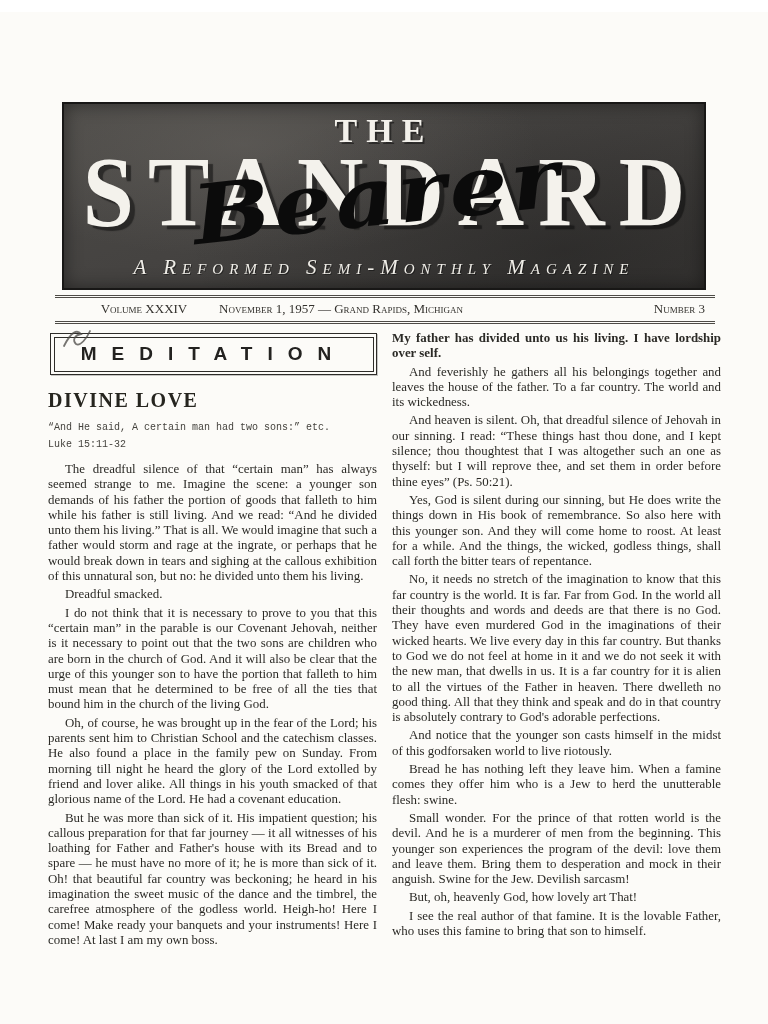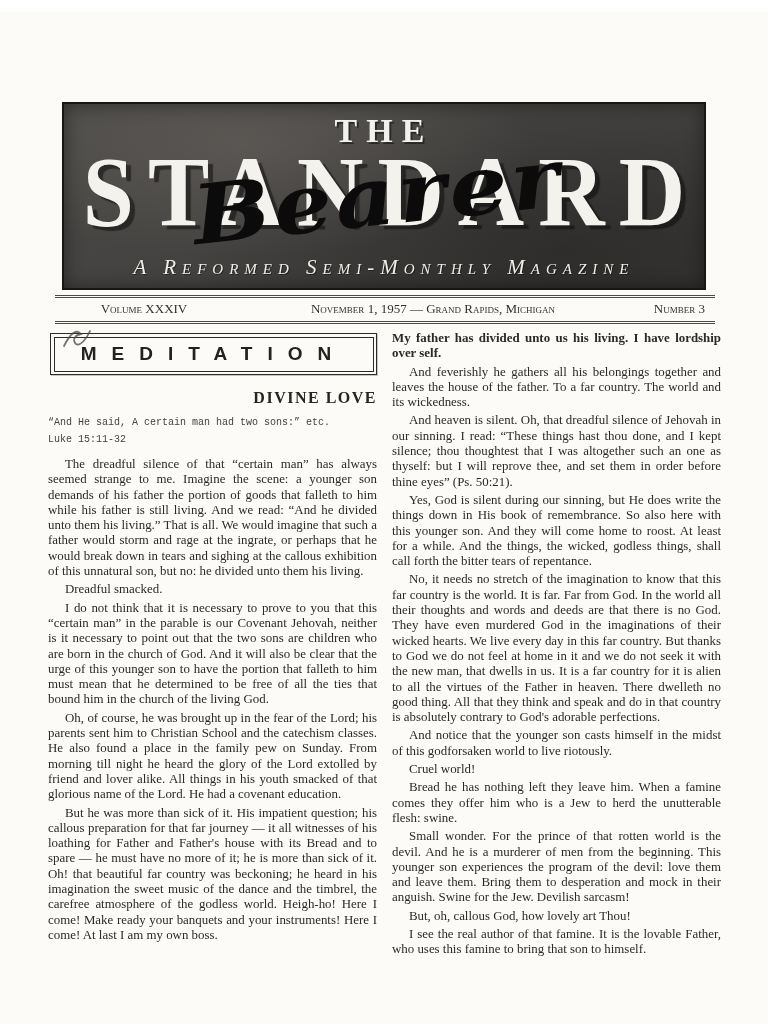--- a/index.html
+++ b/index.html
@@ -84,21 +84,21 @@
     border-top: 3px double #4e4b47;
     border-bottom: 3px double #4e4b47;
     padding: 3px 10px 4px 14px;
     display: flex;
     justify-content: space-between;
     align-items: baseline;
     font-variant: small-caps;
     font-size: 13px;
     color: #33312d;
   }
-  .issue-line .mid { flex: 1; text-align: right; }
+  .issue-line .mid { flex: 1; text-align: left; }
   .issue-line .left-cell  { width: 150px; text-align: center; }
   .issue-line .right-cell { width: 150px; text-align: right; }
 
   
   .columns {
     display: flex;
     gap: 15px;
     padding: 7px 47px 0 48px;
   }
   .col { flex: 1; min-width: 0; }
@@ -118,24 +118,24 @@
     font-family: "Liberation Sans", sans-serif;
     font-weight: bold;
     font-size: 19px;
     letter-spacing: 15px;
     text-indent: 15px;
     color: #232220;
     white-space: nowrap;
   }
 
   h2.article-title {
-    text-align: right;
-    font-family: "Liberation Serif", serif;
-    font-weight: bold;
-    font-size: 16px;
+    text-align: left;
+    font-family: "Liberation Serif", serif;
+    font-weight: bold;
+    font-size: 20px;
     letter-spacing: 1.5px;
     color: #26251f;
     margin: 14px 0 8px;
   }
 
   .scripture {
     text-align: left;
     font-family: Liberation Mono, monospace;
     font-size: 10px;
     line-height: 1.65;
@@ -207,21 +207,20 @@
       <p>But he was more than sick of it. His impatient question; his callous preparation for that far journey — it all witnesses of his loathing for Father and Father's house with its Bread and to spare — he must have no more of it; he is more than sick of it. Oh! that beautiful far country was beckoning; he heard in his imagination the sweet music of the dance and the timbrel, the carefree atmosphere of the godless world. Heigh-ho! Here I come! Make ready your banquets and your instruments! Here I come! At last I am my own boss.</p>
     </section>
 
     <section class="col right">
       <p class="noindent">My father has divided unto us his living. I have lordship over self.</p>
       <p>And feverishly he gathers all his belongings together and leaves the house of the father. To a far country. The world and its wickedness.</p>
       <p>And heaven is silent. Oh, that dreadful silence of Jehovah in our sinning. I read: “These things hast thou done, and I kept silence; thou thoughtest that I was altogether such an one as thyself: but I will reprove thee, and set them in order before thine eyes” (Ps. 50:21).</p>
       <p>Yes, God is silent during our sinning, but He does write the things down in His book of remembrance. So also here with this younger son. And they will come home to roost. At least for a while. And the things, the wicked, godless things, shall call forth the bitter tears of repentance.</p>
       <p>No, it needs no stretch of the imagination to know that this far country is the world. It is far. Far from God. In the world all their thoughts and words and deeds are that there is no God. They have even murdered God in the imaginations of their wicked hearts. We live every day in this far country. But thanks to God we do not feel at home in it and we do not seek it with the new man, that dwells in us. It is a far country for it is alien to all the virtues of the Father in heaven. There dwelleth no good thing. All that they think and speak and do in that country is absolutely contrary to God's adorable perfections.</p>
       <p>And notice that the younger son casts himself in the midst of this godforsaken world to live riotously.</p>
-      <p>Cruel world!</p>
       <p>Bread he has nothing left they leave him. When a famine comes they offer him who is a Jew to herd the unutterable flesh: swine.</p>
       <p>Small wonder. For the prince of that rotten world is the devil. And he is a murderer of men from the beginning. This younger son experiences the program of the devil: love them and leave them. Bring them to desperation and mock in their anguish. Swine for the Jew. Devilish sarcasm!</p>
-      <p>But, oh, callous God, how lovely art Thou!</p>
+      <p>But, oh, heavenly God, how lovely art That!</p>
       <p>I see the real author of that famine. It is the lovable Father, who uses this famine to bring that son to himself.</p>
     </section>
 
   </main>
 </div>
 
 </body></html>

